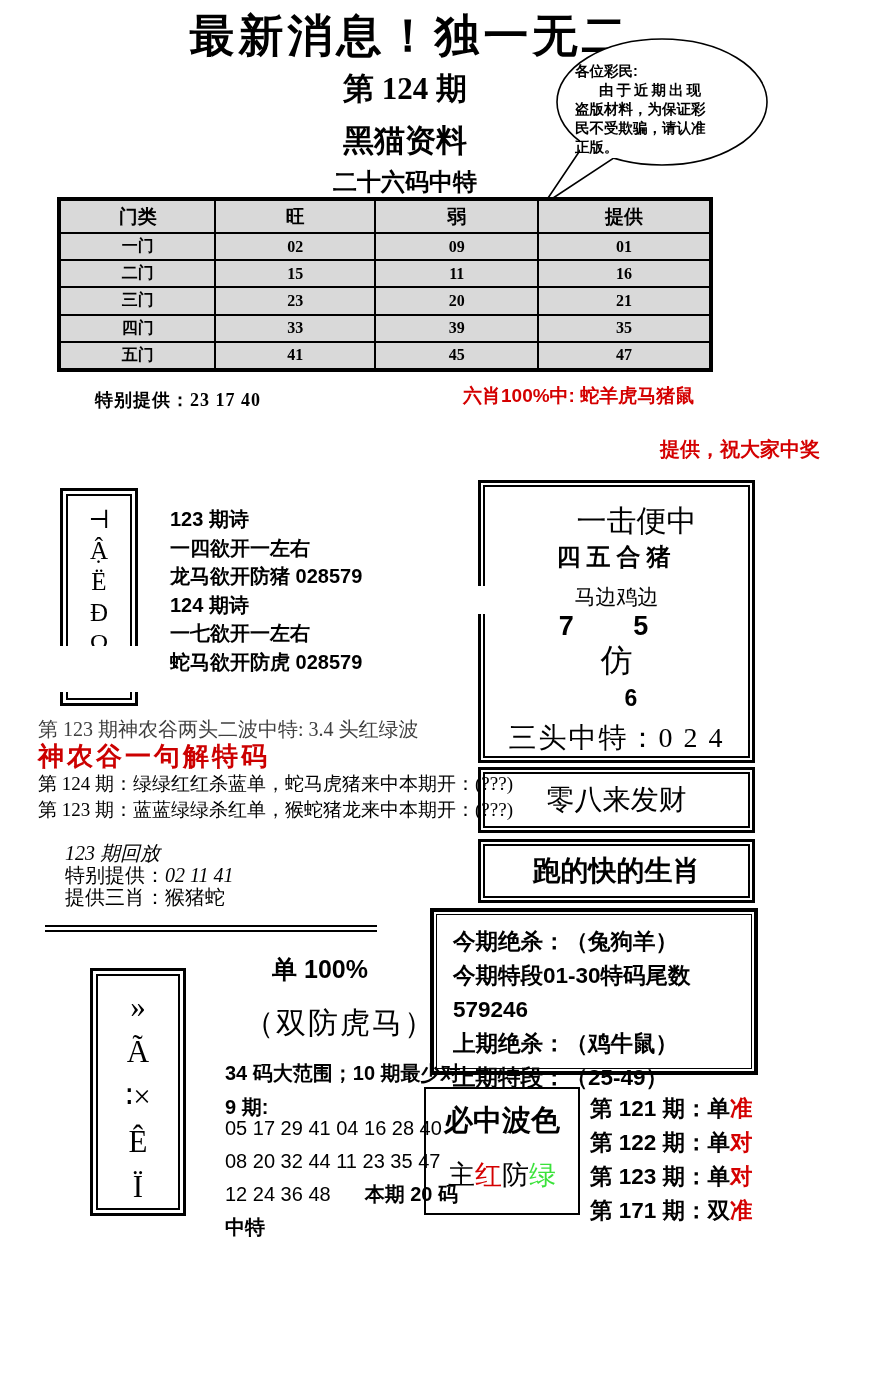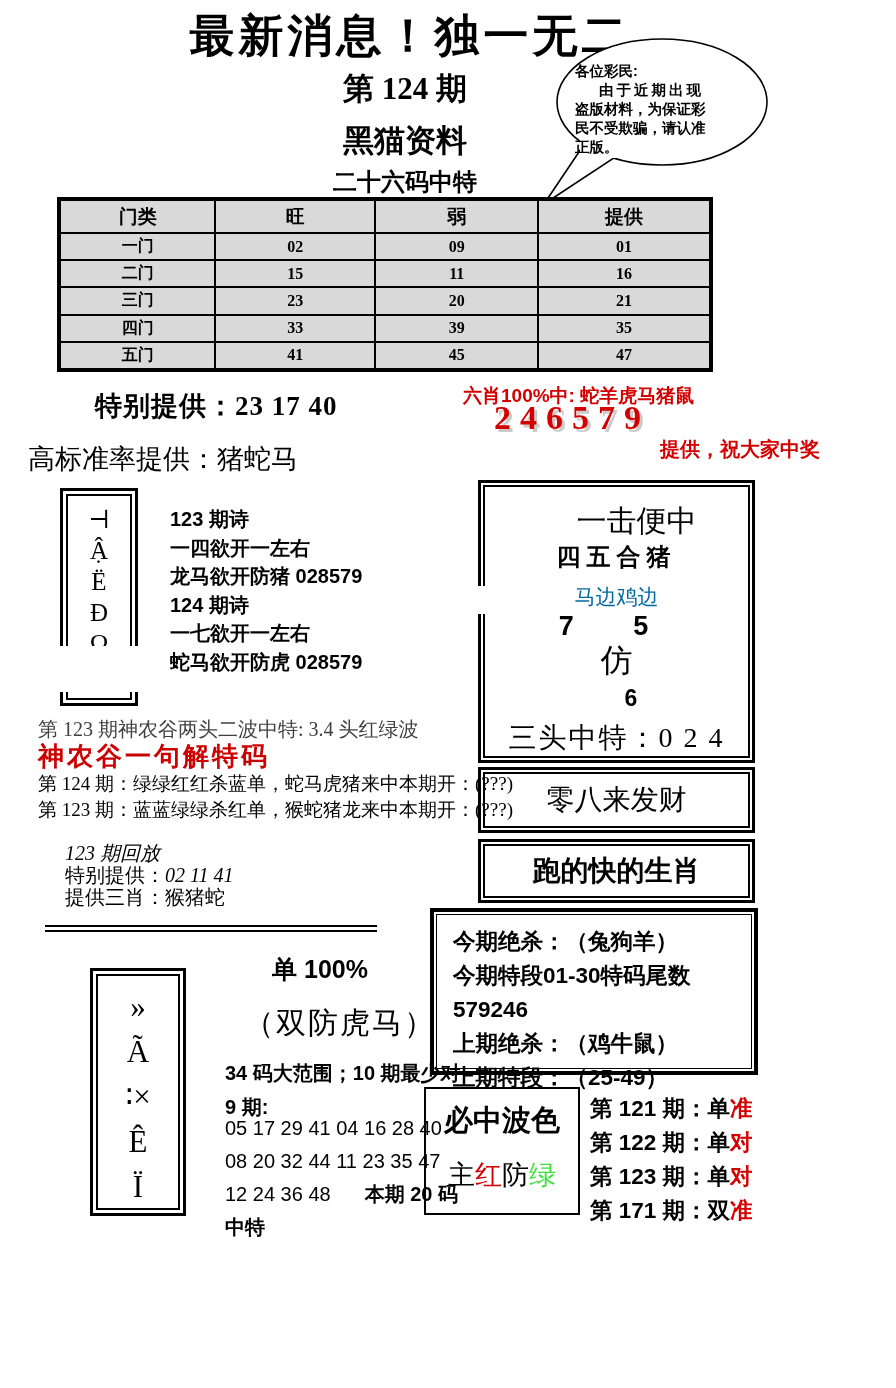--- a/index.html
+++ b/index.html
@@ -27,21 +27,21 @@
 
   
   table.gate { position:absolute; left:57px; top:197px; width:656px; height:175px;
     border-collapse:collapse; background:#d9d9d9; }
   table.gate td { border:2px solid #000; text-align:center; vertical-align:middle;
     font-weight:bold; font-size:16px; }
   table.gate tr.head td { font-size:19px; }
   table.gate { border:4px solid #000; }
 
   
-  .special-offer { left:95px; top:388px; font-size:27px; font-weight:bold; letter-spacing:1px; }
+  .special-offer { left:95px; top:388px; font-size:18px; font-weight:bold; letter-spacing:1px; }
   .six-zodiac { left:463px; top:383px; font-size:19px; font-weight:bold; color:#d40000; }
   .big-red-num { left:494px; top:399px; font-size:34px; font-weight:bold; color:#d40000;
      letter-spacing:9px; text-shadow:3px 3px 0 rgba(140,140,140,0.45); font-family:"Liberation Serif",serif;}
   .wish { left:660px; top:436px; font-size:20px; font-weight:bold; color:#d40000; }
   .high-standard { left:28px; top:441px; font-size:27px; }
 
   
   .symbox { border:3px solid #000; }
   .symbox .inner { border:2px solid #000; margin:3px; height:calc(100% - 6px);
      display:flex; flex-direction:column; align-items:center; }
@@ -55,21 +55,21 @@
   .poem { left:170px; top:505px; font-size:20px; line-height:28.5px; font-weight:bold; }
 
   
   .dframe { border:3px solid #000; }
   .dframe .inner { border:2px solid #000; margin:2px; height:calc(100% - 4px); position:relative; }
   .boxA { left:478px; top:480px; width:277px; height:283px; }
   .boxB { left:478px; top:767px; width:277px; height:66px; }
   .boxC { left:478px; top:839px; width:277px; height:64px; }
   .boxA .l1 { position:absolute; left:0; top:14px;  width:100%; text-align:center; font-size:30px;padding-left:40px; }
   .boxA .l2 { position:absolute; left:0; top:54px;  width:100%; text-align:center; font-size:24px; font-weight:bold; letter-spacing:6px;}
-  .boxA .l3 { position:absolute; left:0; top:96px;  width:100%; text-align:center; font-size:21px; color:#0369a1; }
+  .boxA .l3 { position:absolute; left:0; top:96px;  width:100%; text-align:center; font-size:21px; color:#000000; }
   .boxA .l4 { position:absolute; left:0; top:124px; width:100%; text-align:center; font-size:27px; font-weight:bold; letter-spacing:26px;}
   .boxA .l5 { position:absolute; left:0; top:152px; width:100%; text-align:center; font-size:32px; }
   .boxA .l6 { position:absolute; left:96px; top:198px; width:100px; text-align:center; font-size:23px; font-weight:bold;}
   .boxA .l7 { position:absolute; left:0; top:232px; width:100%; text-align:center; font-size:28px; letter-spacing:2px;}
   .boxB .txt, .boxC .txt { position:absolute; left:0; top:50%; transform:translateY(-50%);
      width:100%; text-align:center; font-size:28px; }
   .boxC .txt { font-weight:bold; }
 
   
   .sn-red1 { left:38px; top:716px; font-size:20px; font-weight:normal; color:#404040; }
@@ -171,23 +171,21 @@
       <td>五门</td>
           <td>41</td>
           <td>45</td>
           <td>47</td>
     </tr>
   </tbody>
     </table>
 
   <div class="abs special-offer serif">特别提供：23 17 40</div>
   <div class="abs six-zodiac sans">六肖100%中: 蛇羊虎马猪鼠</div>
-  <div class="abs big-red-num">246579</div>
   <div class="abs wish sans">提供，祝大家中奖</div>
-  <div class="abs high-standard serif">高标准率提供：猪蛇马</div>
 
   <div class="abs symbox symbox1">
     <div class="inner serif">
       <span class="glyph">⊣</span>
       <span class="glyph">Ậ</span>
       <span class="glyph">Ë</span>
       <span class="glyph">Ð</span>
       <span class="glyph">Ω</span>
       <span class="glyph">«</span>
     </div>

